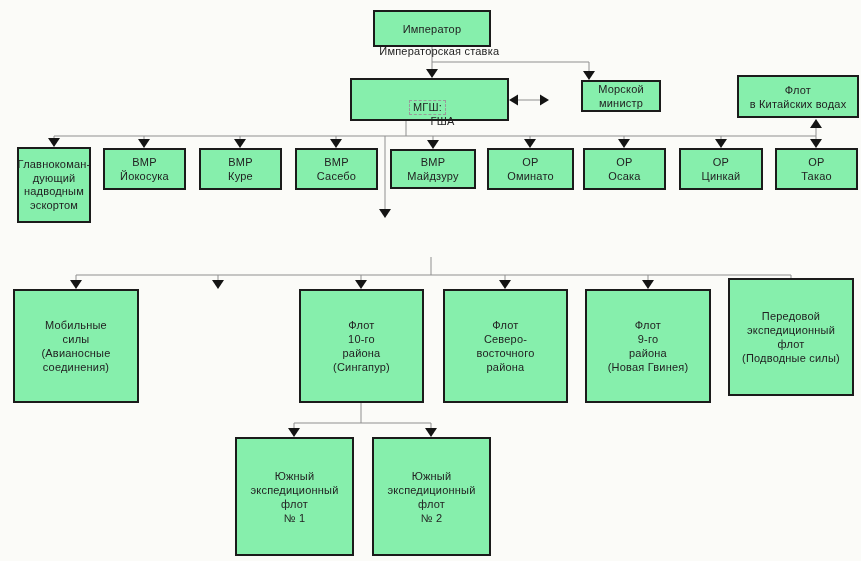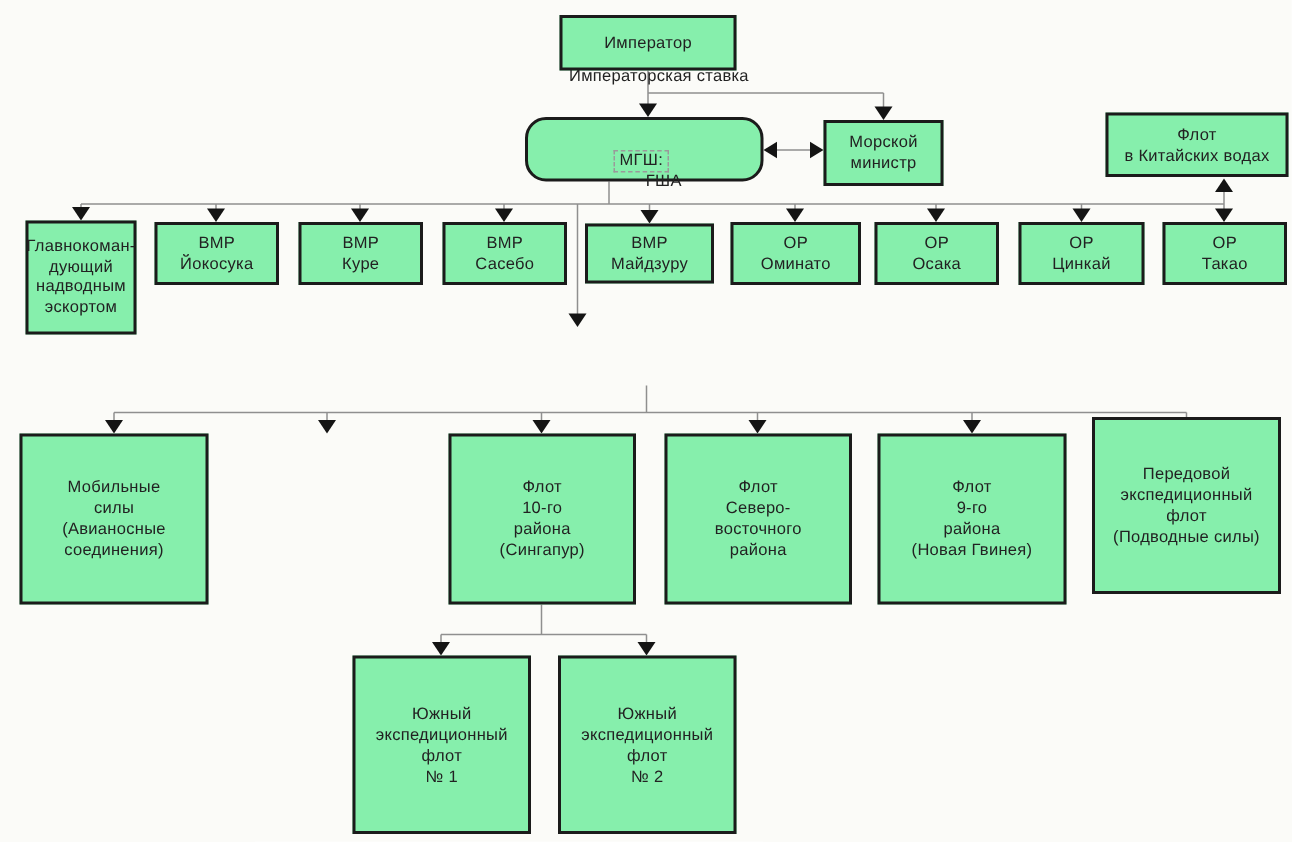--- a/index.html
+++ b/index.html
@@ -39,22 +39,22 @@
   }
   .stavka-inner { display: block; text-align: center; }
   .stavka-line2 { display: block; margin-top: 14px; }
   .mgsh-frame {
     border: 1px dashed #9a9a9a;
     padding: 0 3px 1px 3px;
     margin-right: 30px;
   }
   
   #n-emperor   { left: 373px; top: 10px;  width: 118px; height: 37px; }
-  #n-stavka    { left: 350px; top: 78px;  width: 159px; height: 43px; border-radius: 14px; }
-  #n-minister  { left: 549px; top: 80px;  width: 80px;  height: 44px; }
+  #n-stavka    { left: 350px; top: 78px;  width: 159px; height: 43px; }
+  #n-minister  { left: 581px; top: 80px;  width: 80px;  height: 32px; }
   #n-china     { left: 737px; top: 75px;  width: 122px; height: 43px; }
   #n-escort    { left: 17px;  top: 147px; width: 74px;  height: 76px; line-height: 13.5px; }
   #n-yokosuka  { left: 103px; top: 148px; width: 83px;  height: 42px; }
   #n-kure      { left: 199px; top: 148px; width: 83px;  height: 42px; }
   #n-sasebo    { left: 295px; top: 148px; width: 83px;  height: 42px; }
   #n-maizuru   { left: 390px; top: 149px; width: 86px;  height: 40px; }
   #n-ominato   { left: 487px; top: 148px; width: 87px;  height: 42px; }
   #n-osaka     { left: 583px; top: 148px; width: 83px;  height: 42px; }
   #n-chinkai   { left: 679px; top: 148px; width: 84px;  height: 42px; }
   #n-takao     { left: 775px; top: 148px; width: 83px;  height: 42px; }

